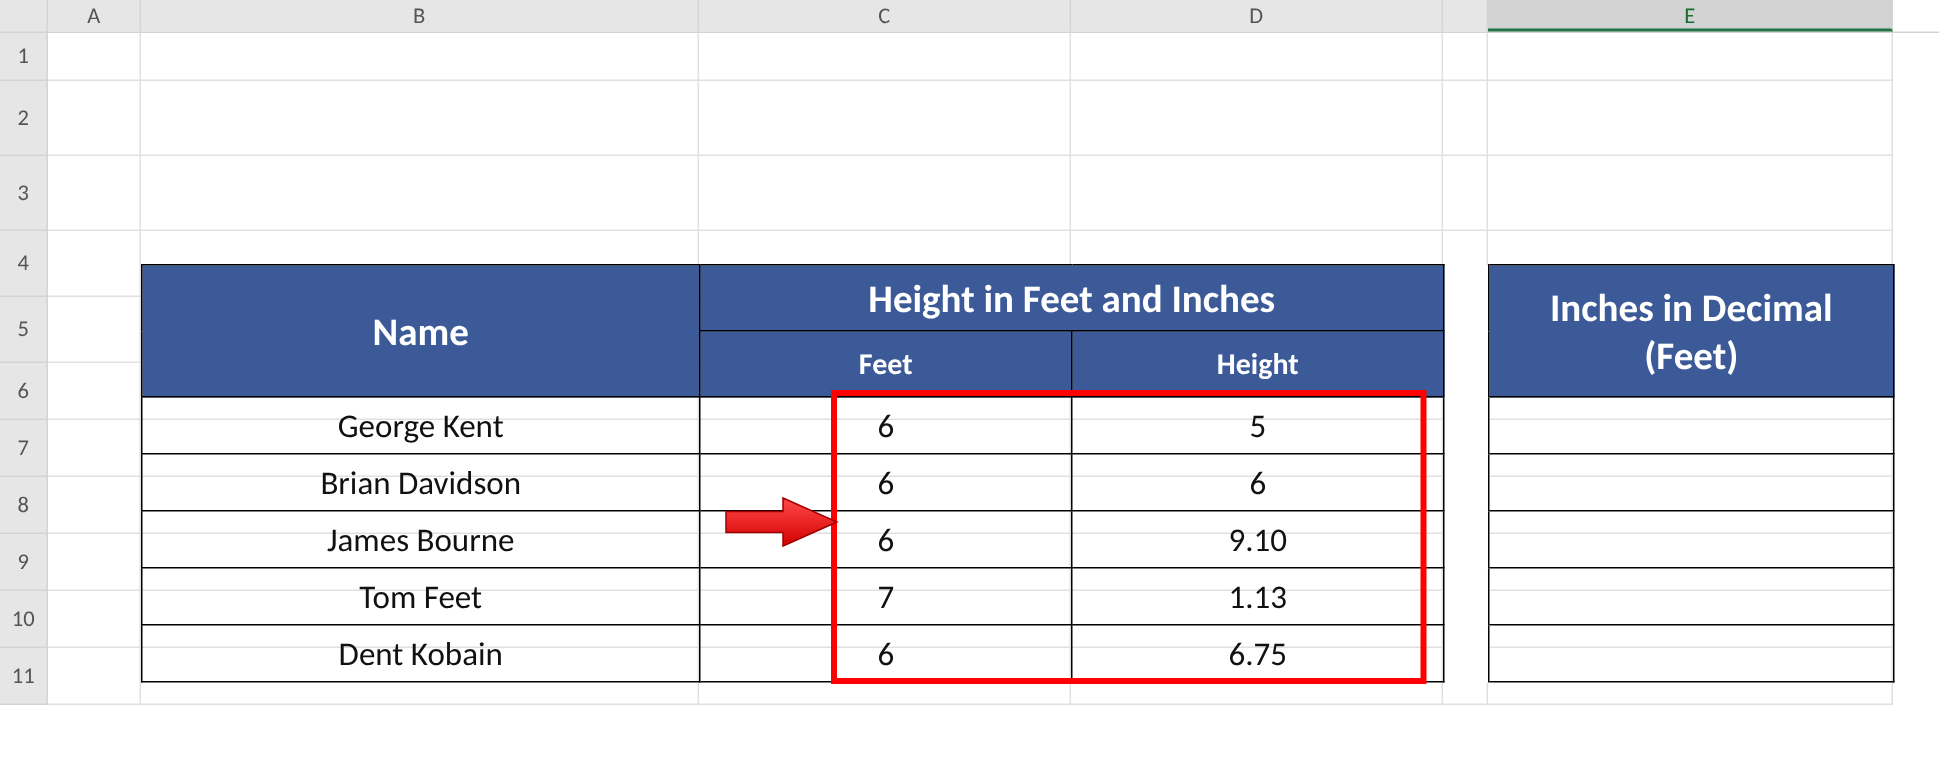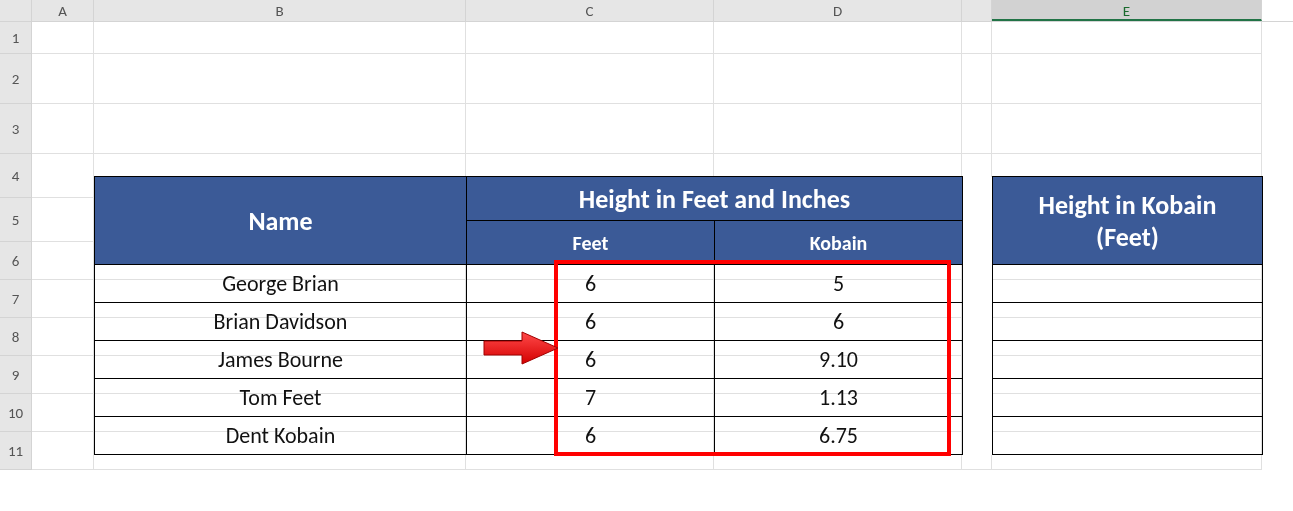--- a/index.html
+++ b/index.html
@@ -279,32 +279,32 @@
             <col class="colD">
             <col class="colGap">
             <col class="colE">
         </colgroup>
         <thead>
           <tr style="height:44px">
             <th rowspan="2">Name</th>
             <th colspan="2">Height in Feet and Inches</th>
             <th rowspan="2" class="gaphdr"></th>
             <th rowspan="2">
-              <span>Height in Kobain</span><br>
+              <span>Inches in Decimal</span><br>
               <span>(Feet)</span>
             </th>
           </tr>
           <tr style="height:44px">
             <th class="sub">Feet</th>
-            <th class="sub">Kobain</th>
+            <th class="sub">Height</th>
           </tr>
         </thead>
         <tbody>
           <tr>
-            <td>George Brian</td>
+            <td>George Kent</td>
             <td>6</td>
             <td>5</td>
             <td class="gapcell"></td>
             <td></td>
           </tr>
           <tr>
             <td>Brian Davidson</td>
             <td>6</td>
             <td>6</td>
             <td class="gapcell"></td>

